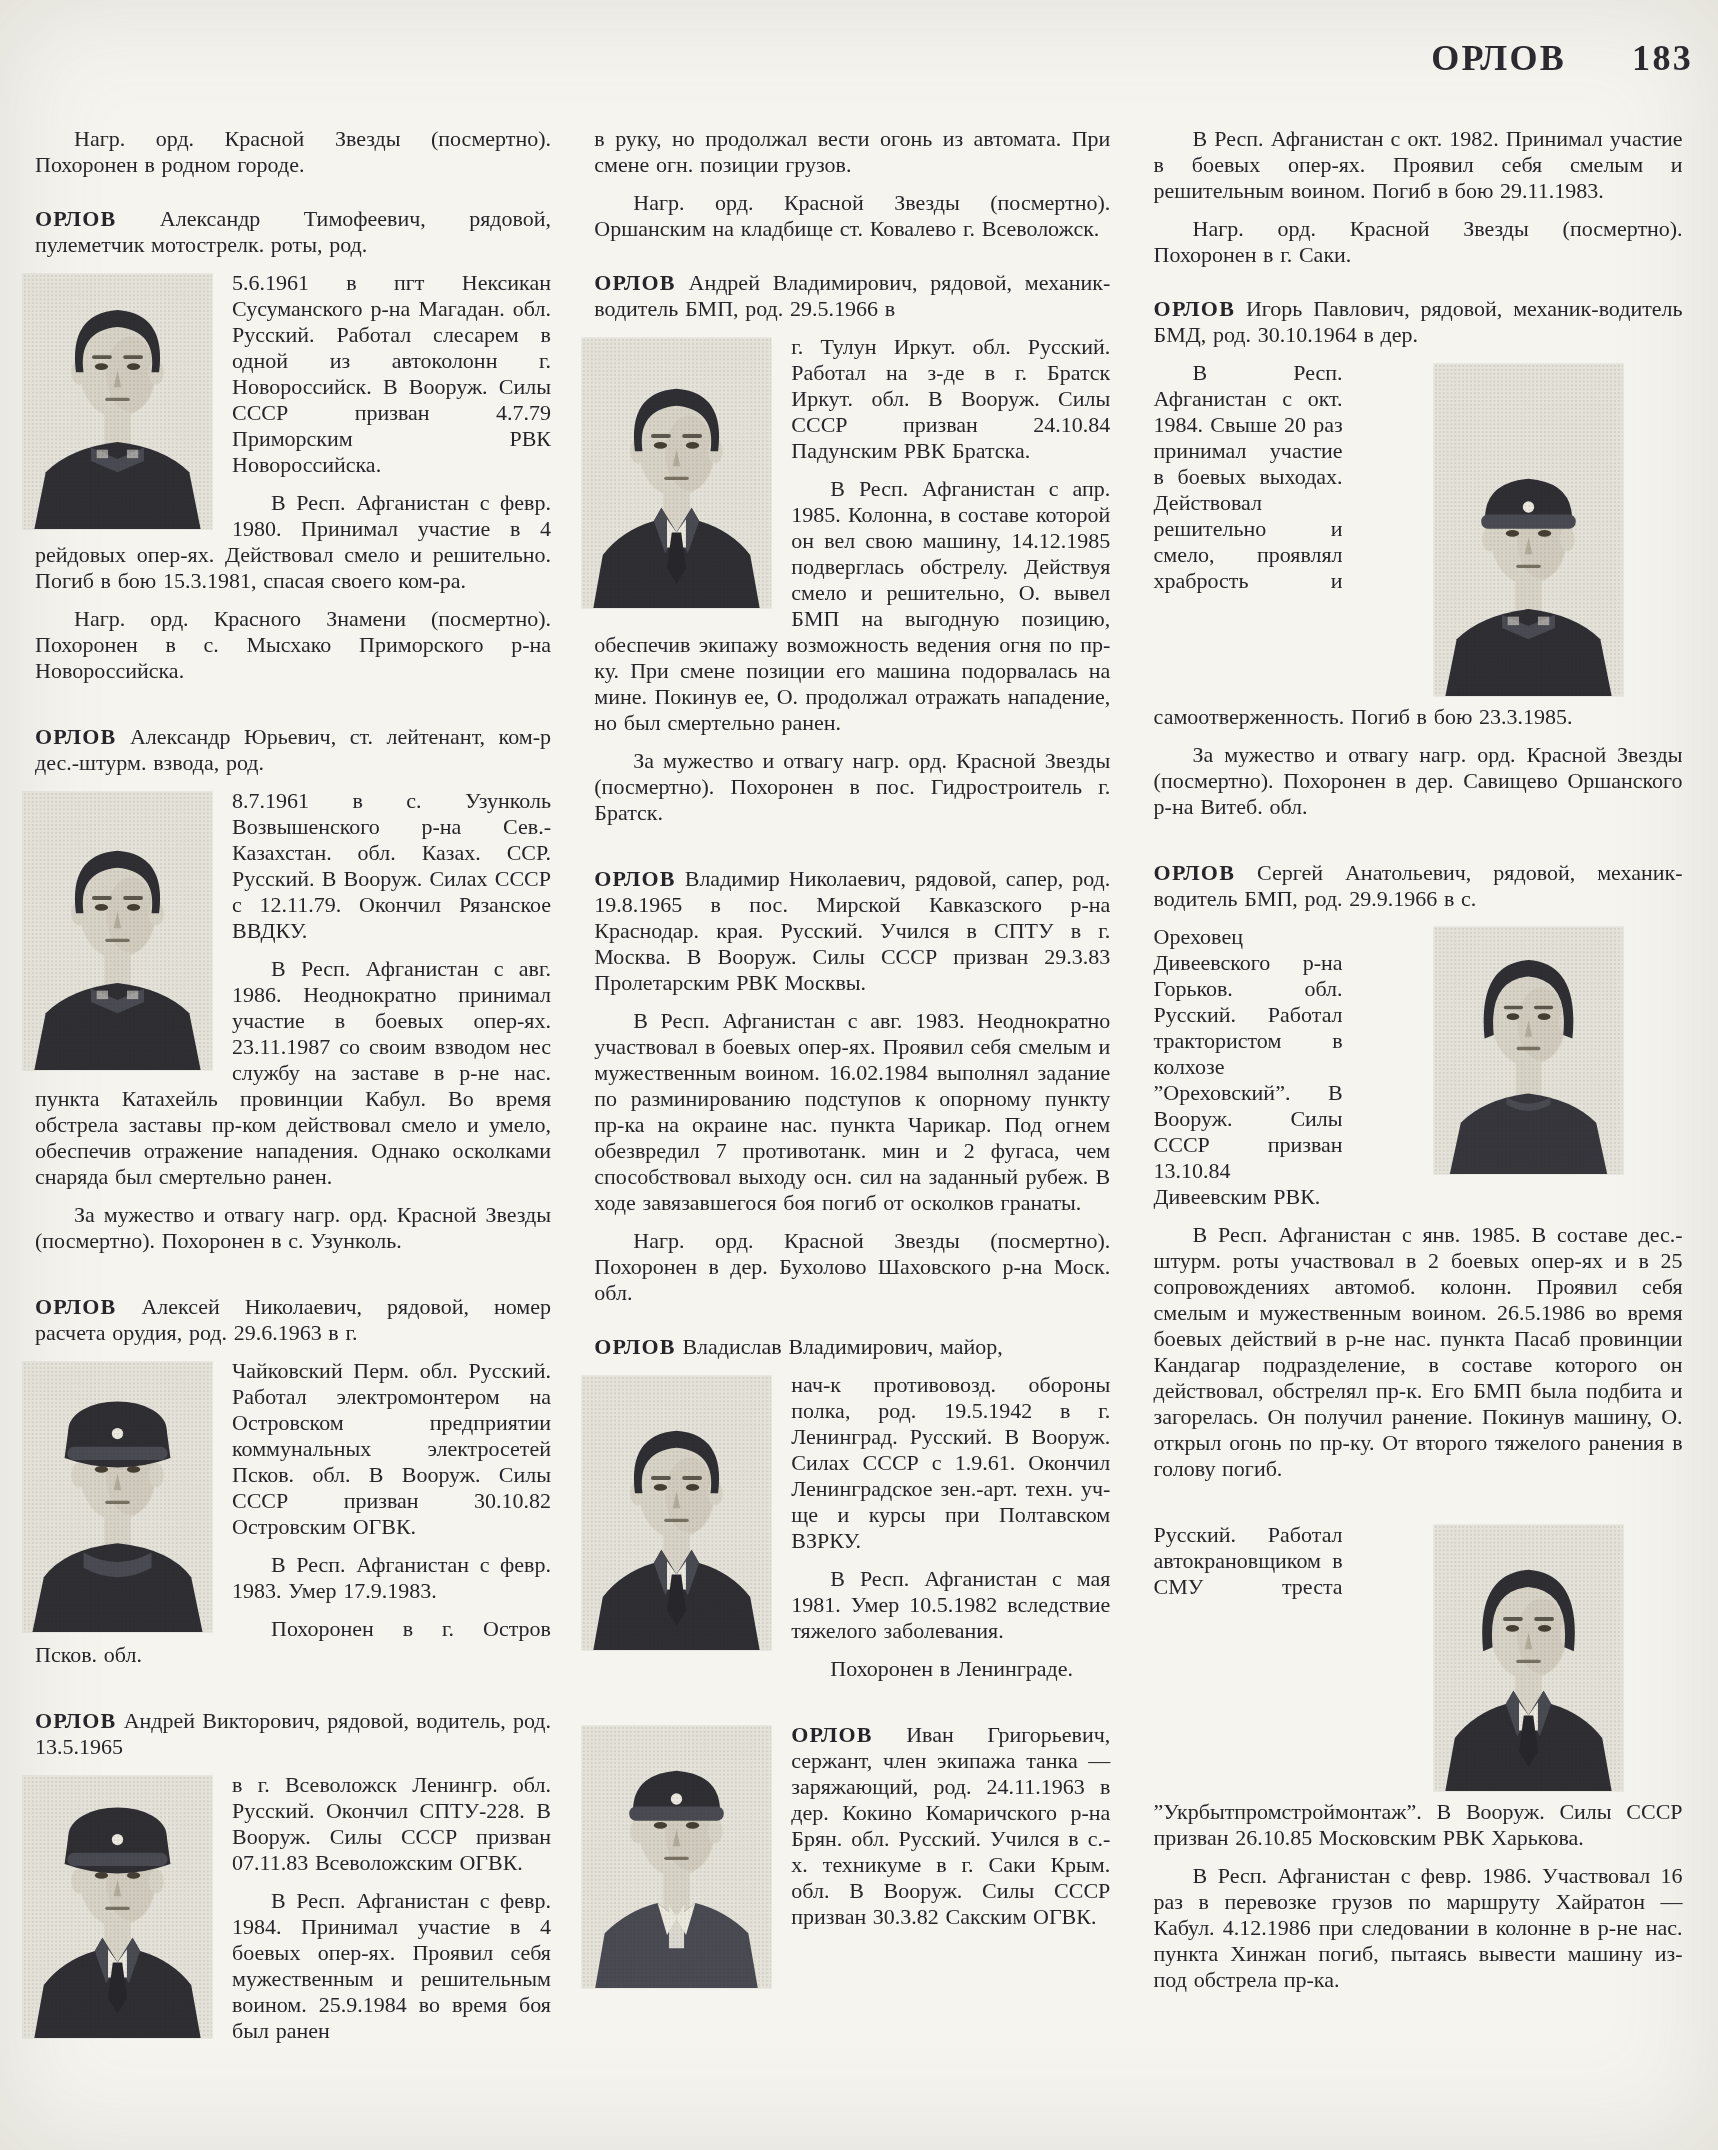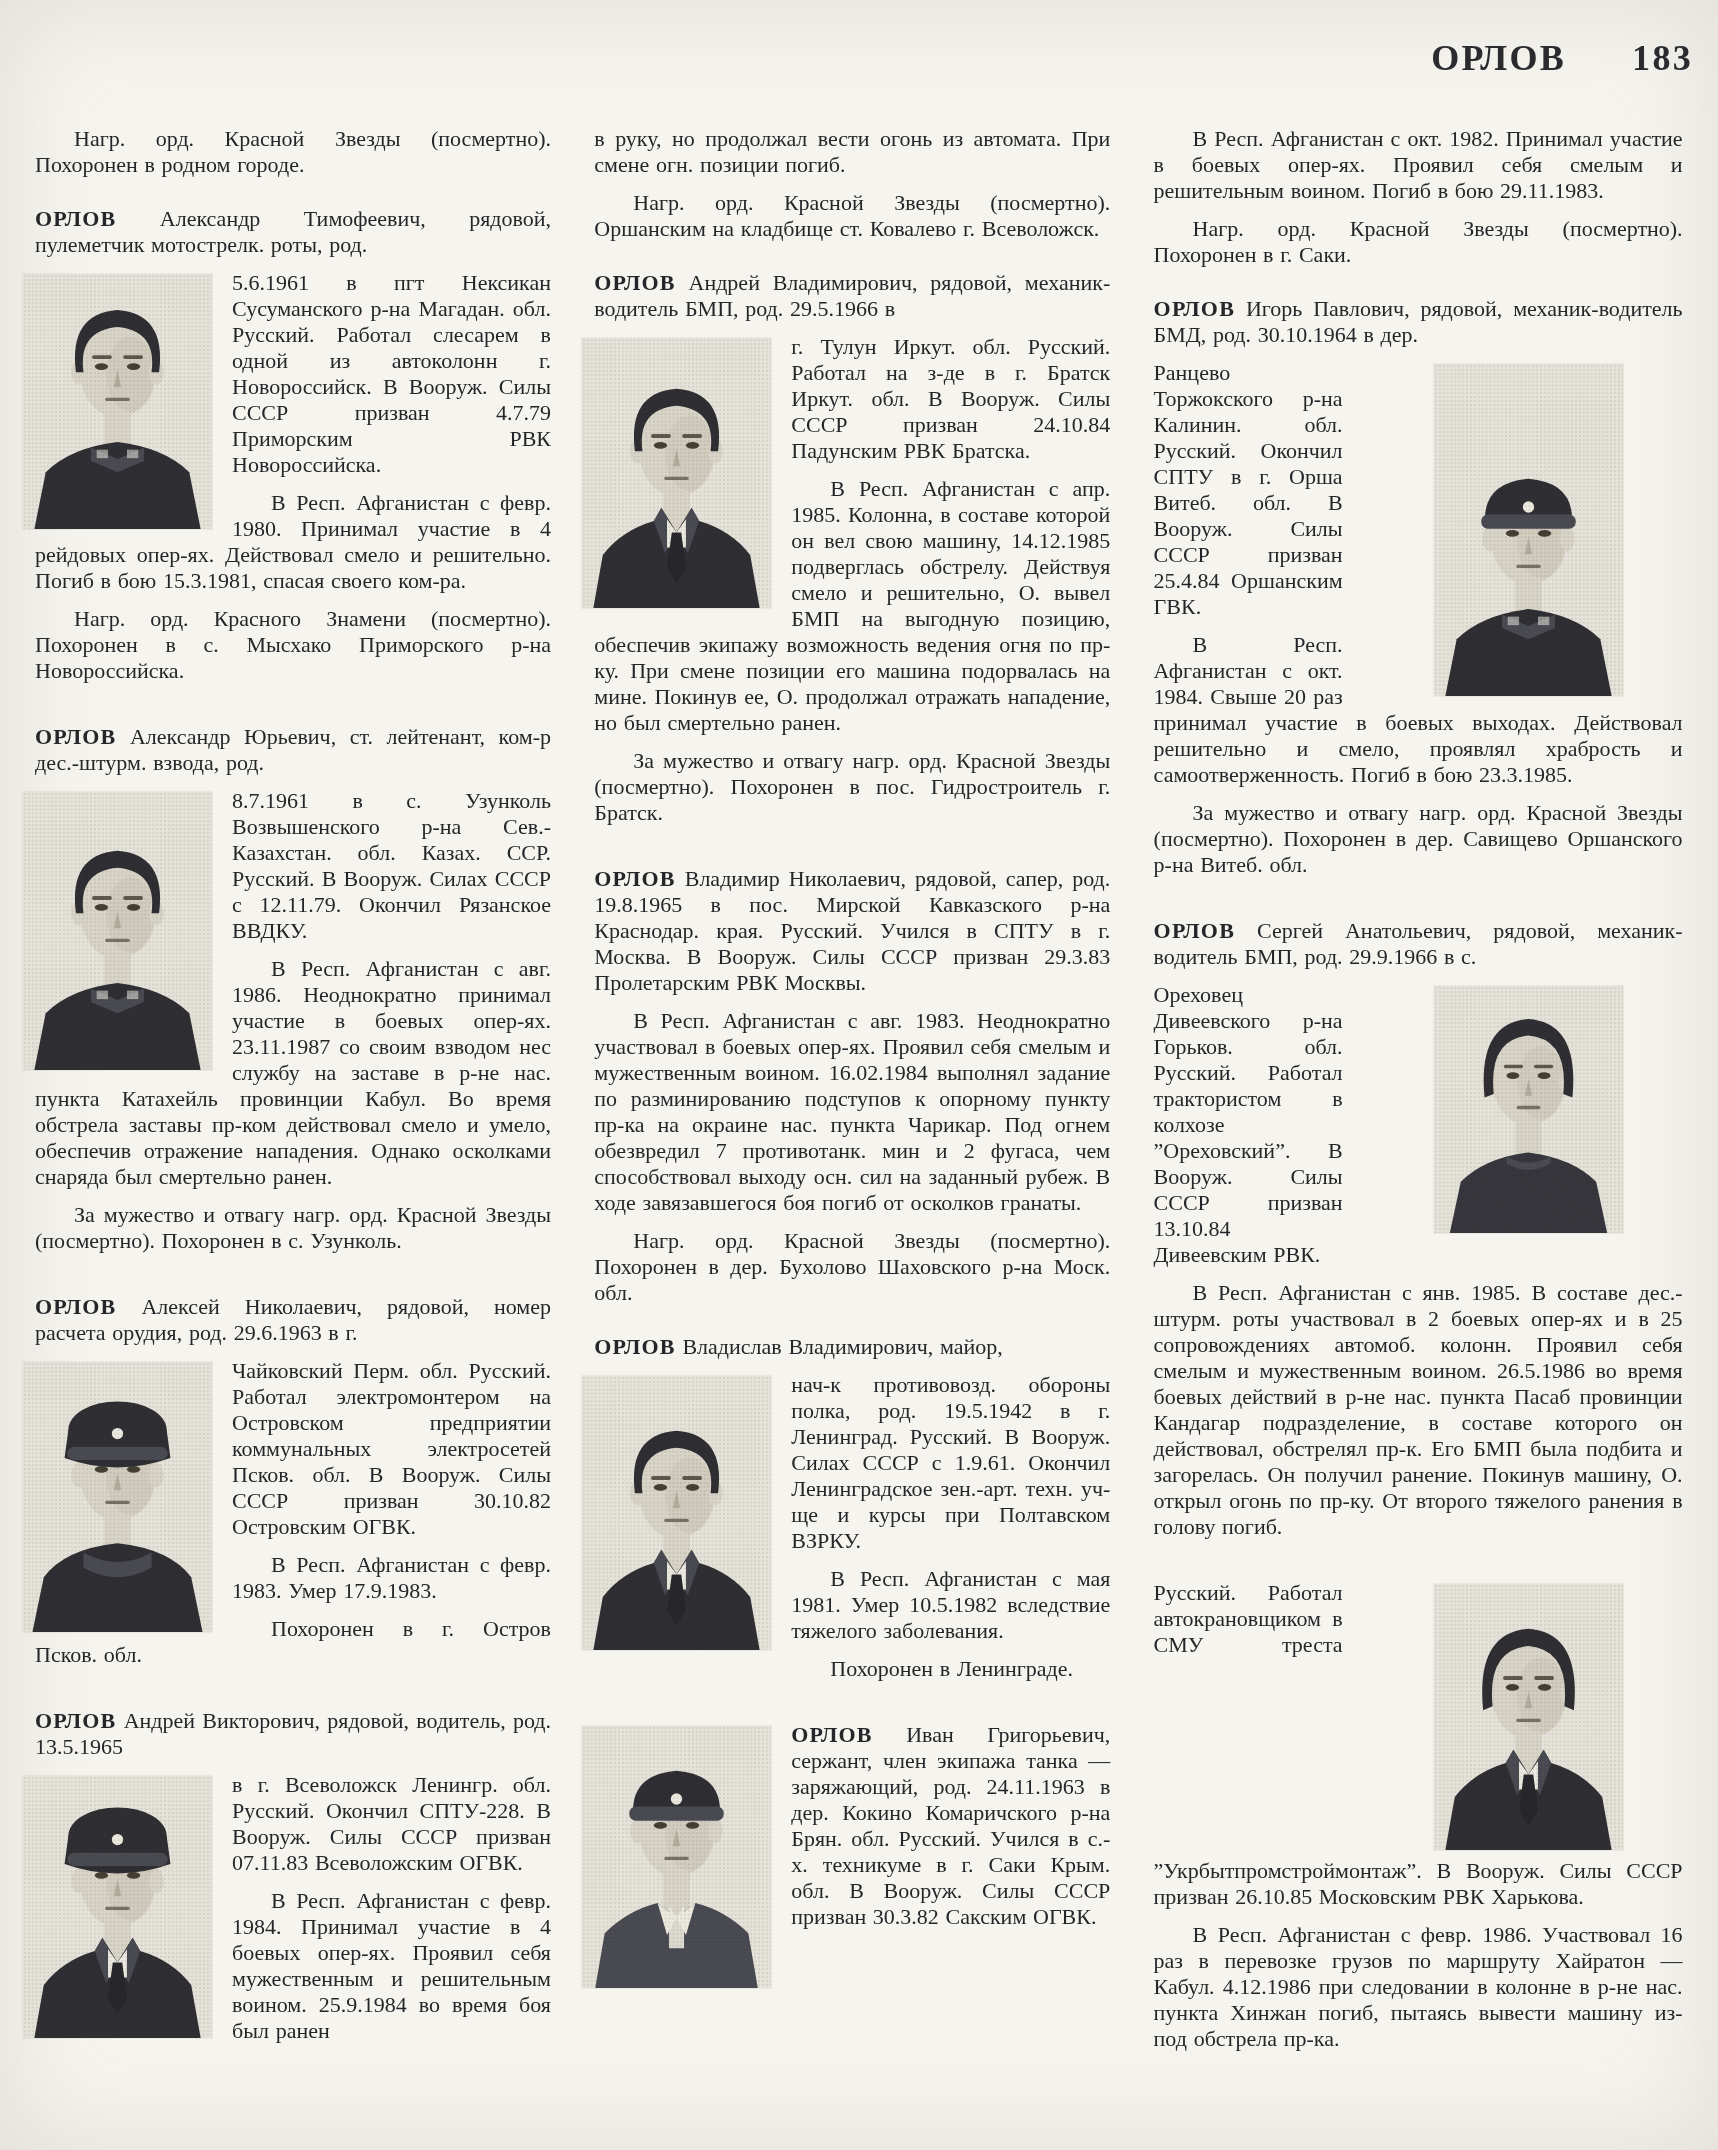--- a/index.html
+++ b/index.html
@@ -181,21 +181,21 @@
               </div>
             </div>
             <p class="para"><span>в г. Всеволожск Ленингр. обл. Русский. Окончил СПТУ-228. В Вооруж. Силы СССР призван 07.11.83 Всеволожским ОГВК.</span></p>
             <p class="para indent"><span>В Респ. Афганистан с февр. 1984. Принимал участие в 4 боевых опер-ях. Проявил себя мужественным и решительным воином. 25.9.1984 во время боя был ранен</span></p>
           </div>
         </article>
       </section>
     <section class="col">
         <article class="entry">
           <div class="entry-body">
-            <p class="para"><span>в руку, но продолжал вести огонь из автомата. При смене огн. позиции погиб.</span></p>
+            <p class="para"><span>в руку, но продолжал вести огонь из автомата. При смене огн. позиции грузов.</span></p>
             <p class="para indent"><span>Нагр. орд. Красной Звезды (посмертно). Оршанским на кладбище ст. Ковалево г. Всеволожск.</span></p>
           </div>
         </article>
         <article class="entry">
           <p class="para"><b class="surname">ОРЛОВ</b> <span>Андрей Владимирович, рядовой, механик-водитель БМП, род. 29.5.1966 в</span></p>
           <div class="entry-body">
             <div class="photo-wrap left" style="height: 270px;">
               <div class="photo">
                 <svg viewBox="0 0 200 270" preserveAspectRatio="xMidYMax meet">
                   <rect x="86" y="134" width="28" height="58" fill="#d8d4c7"></rect>
@@ -318,21 +318,20 @@
                   <ellipse cx="83" cy="98" rx="7" ry="3.6" fill="#453f33"></ellipse>
                   <ellipse cx="117" cy="98" rx="7" ry="3.6" fill="#453f33"></ellipse>
                   <path d="M100,102 L96,120 L104,120 Z" fill="#b3ad9c"></path>
                   <rect x="87" y="131" width="26" height="3.6" rx="1.8" fill="#6e6758" opacity=".9"></rect>
                   <path d="M54,86 Q52,44 100,40 Q148,44 146,86 Z" fill="#2e2e33"></path>
                   <rect x="50" y="78" width="100" height="15" rx="7" fill="#4a4a52"></rect>
                   <circle cx="100" cy="70" r="6" fill="#ece9df"></circle>
                 </svg>
               </div>
             </div>
-            <p class="para"><span>Ранцево Торжокского р-на Калинин. обл. Русский. Окончил СПТУ в г. Орша Витеб. обл. В Вооруж. Силы СССР призван 25.4.84 Оршанским ГВК.</span></p>
             <p class="para indent"><span>В Респ. Афганистан с окт. 1984. Свыше 20 раз принимал участие в боевых выходах. Действовал решительно и смело, проявлял храбрость и самоотверженность. Погиб в бою 23.3.1985.</span></p>
             <p class="para indent"><span>За мужество и отвагу нагр. орд. Красной Звезды (посмертно). Похоронен в дер. Савищево Оршанского р-на Витеб. обл.</span></p>
           </div>
         </article>
         <article class="entry">
           <p class="para"><b class="surname">ОРЛОВ</b> <span>Сергей Анатольевич, рядовой, механик-водитель БМП, род. 29.9.1966 в с.</span></p>
           <div class="entry-body">
             <div class="photo-wrap right" style="height: 247px;">
               <div class="photo">
                 <svg viewBox="0 0 200 270" preserveAspectRatio="xMidYMax meet">

